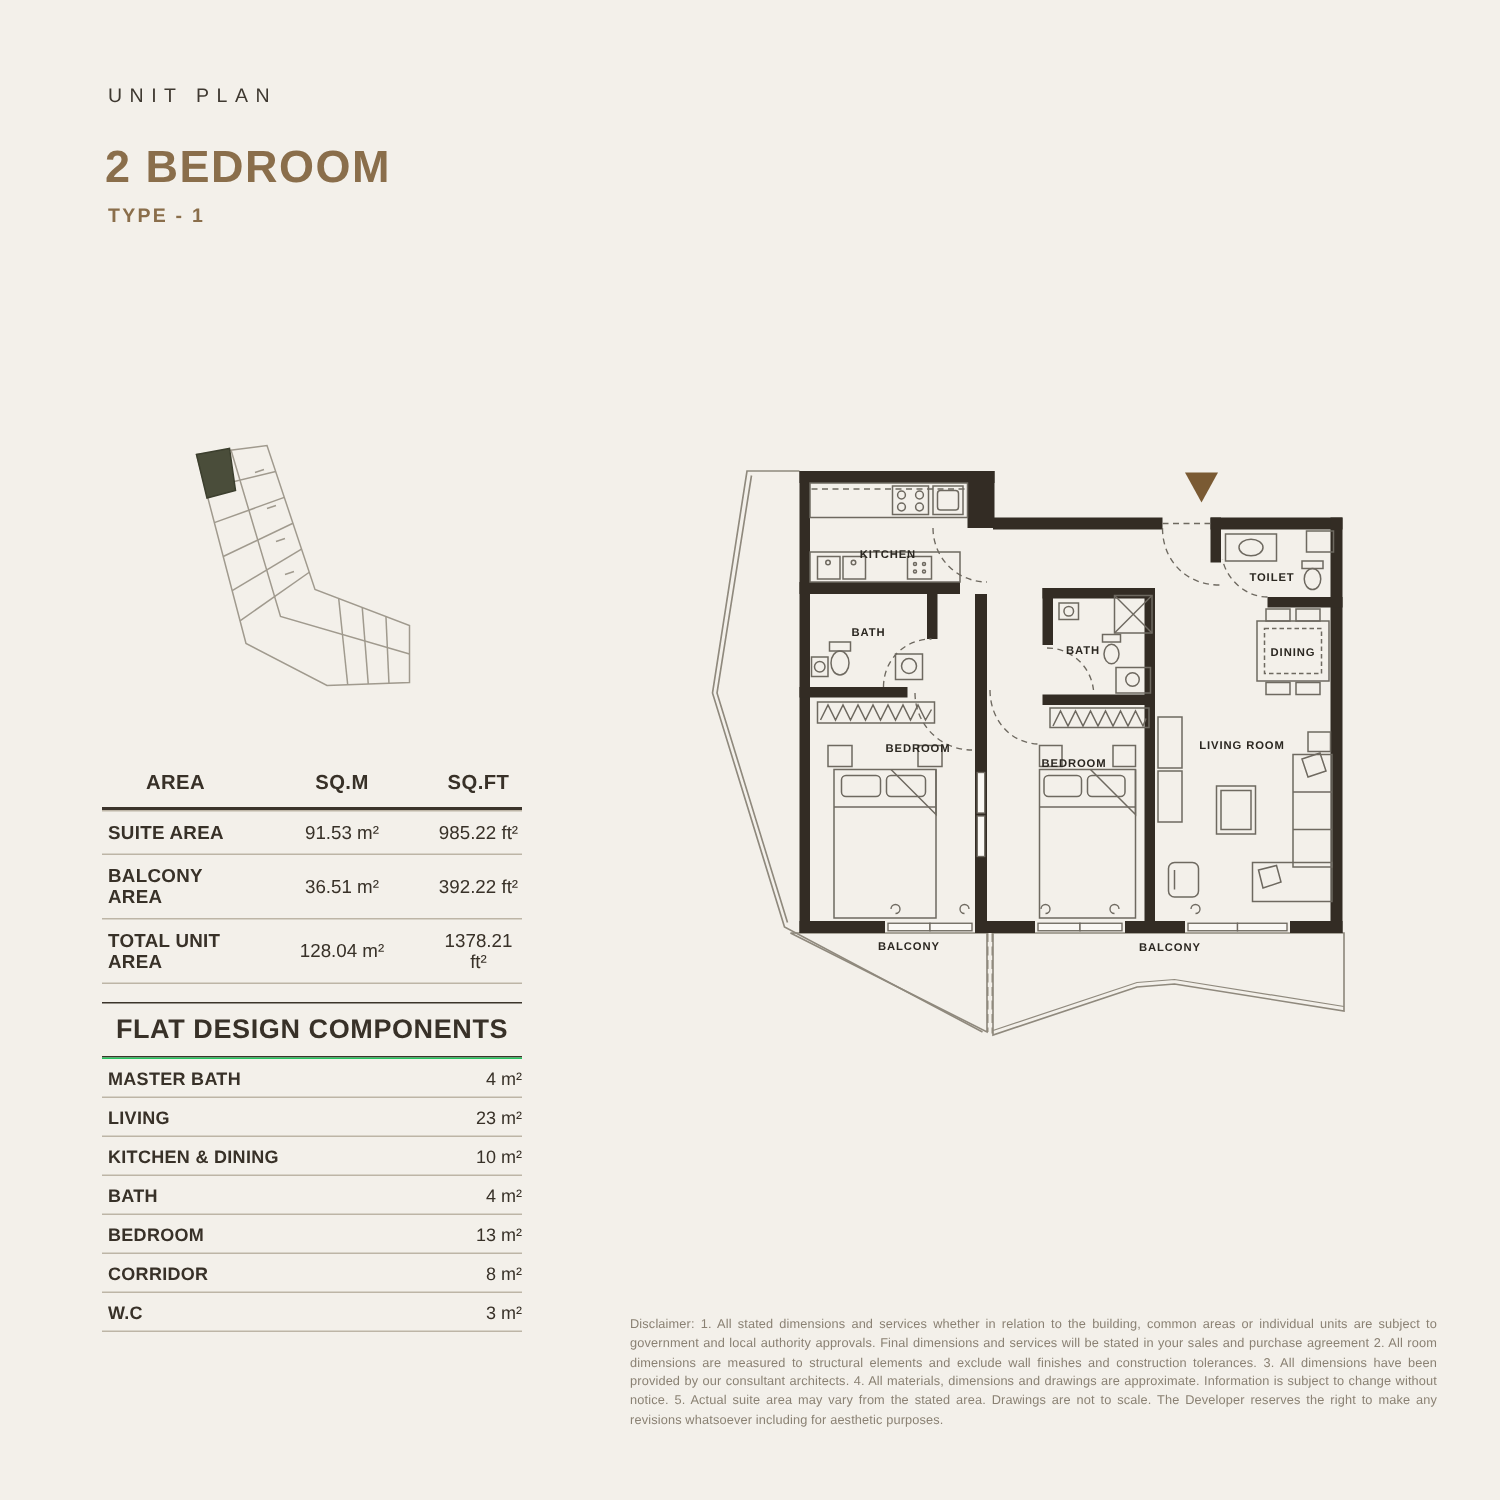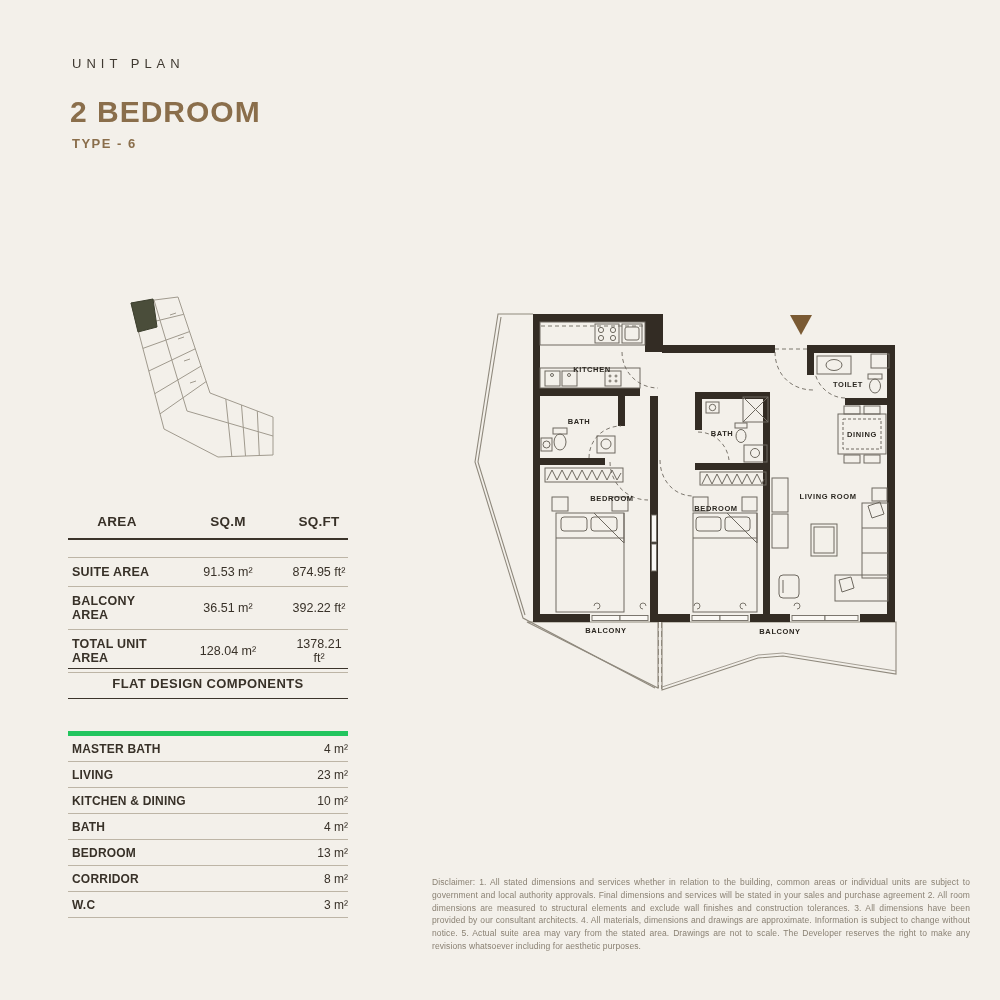--- a/index.html
+++ b/index.html
@@ -12,47 +12,47 @@
   .abs{position:absolute;}
   
   .eyebrow{left:72px;top:56px;font-size:13px;letter-spacing:5px;font-weight:500;color:#3f3931;}
   .title{left:70px;top:95px;font-size:30px;font-weight:bold;letter-spacing:1px;color:#8a6e4b;}
   .subtitle{left:72px;top:136px;font-size:13px;font-weight:bold;letter-spacing:1.5px;color:#8a6e4b;}
   
   .area-table{left:68px;top:514px;width:280px;}
   .a-head{display:grid;grid-template-columns:98px 124px 58px;font-size:13.5px;font-weight:bold;
           padding-bottom:9px;border-bottom:2px solid #3b342b;letter-spacing:.3px;}
   .a-head div{text-align:center;}
-  .a-rows{margin-top:17px;border-top:1px solid #bdb5a6;}
+  .a-rows{border-top:1px solid #bdb5a6;}
   .a-row{display:grid;grid-template-columns:98px 124px 58px;padding:7px 0;border-bottom:1px solid #bdb5a6;
          font-size:12.5px;align-items:center;}
   .a-row .lbl{font-weight:bold;padding-left:4px;letter-spacing:.2px;}
   .a-row .val{text-align:center;}
   
   .comp-table{left:68px;top:668px;width:280px;}
   .c-title{border-top:1px solid #3b342b;border-bottom:1.5px solid #3b342b;text-align:center;
-           font-size:13px;font-weight:bold;padding:7px 0;letter-spacing:.4px;}
-  .c-rows{margin-top:32px;border-top:5px solid #22c55e;}
+           font-size:18px;font-weight:bold;padding:7px 0;letter-spacing:.4px;}
+  .c-rows{margin-top:0;border-top:1px solid #22c55e;}
   .c-row{display:grid;grid-template-columns:1fr 90px;padding:5.5px 0;border-bottom:1px solid #bdb5a6;
          font-size:12px;align-items:center;}
   .c-row .lbl{font-weight:bold;padding-left:4px;letter-spacing:.2px;}
   .c-row .val{text-align:right;}
   
-  .disclaimer{left:432px;top:876px;width:538px;font-size:8.5px;line-height:1.5;
+  .disclaimer{left:420px;top:876px;width:538px;font-size:8.5px;line-height:1.5;
               color:#8a8173;text-align:justify;letter-spacing:.1px;}
   
   .room-lbl{font-family:"Liberation Sans",sans-serif;font-size:7.5px;font-weight:600;
             letter-spacing:.6px;fill:#2b2721;text-anchor:middle;}
 </style>
 </head>
 <body>
 
 <div class="abs eyebrow">UNIT PLAN</div>
 <div class="abs title">2 BEDROOM</div>
-<div class="abs subtitle">TYPE - 6</div>
+<div class="abs subtitle">TYPE - 1</div>
 
 <svg class="abs" style="left:118px;top:285px;" width="165" height="195" viewBox="0 0 165 195">
   <g stroke="#a09a8e" stroke-width="1" fill="none">
     <path d="M13,18 L60,12 L92,108 L155,132 L155,170 L100,172 L46,144 Z"></path>
     <path d="M36,15 L69,126 L155,151"></path>
     <path d="M18.9,40.7 L65.8,29.3"></path>
     <path d="M24.9,63.4 L71.5,46.6"></path>
     <path d="M30.8,86 L77.3,63.8"></path>
     <path d="M36.8,108.7 L83,81.1"></path>
     <path d="M42,128.9 L88.2,96.5"></path>
@@ -67,21 +67,21 @@
 <div class="abs area-table">
   <div class="a-head">
     <div>AREA</div>
     <div>SQ.M</div>
     <div>SQ.FT</div>
   </div>
   <div class="a-rows">
     <div class="a-row">
       <div class="lbl">SUITE AREA</div>
       <div class="val">91.53 m²</div>
-      <div class="val">874.95 ft²</div>
+      <div class="val">985.22 ft²</div>
     </div>
     <div class="a-row">
       <div class="lbl">BALCONY AREA</div>
       <div class="val">36.51 m²</div>
       <div class="val">392.22 ft²</div>
     </div>
     <div class="a-row">
       <div class="lbl">TOTAL UNIT AREA</div>
       <div class="val">128.04 m²</div>
       <div class="val">1378.21 ft²</div>

